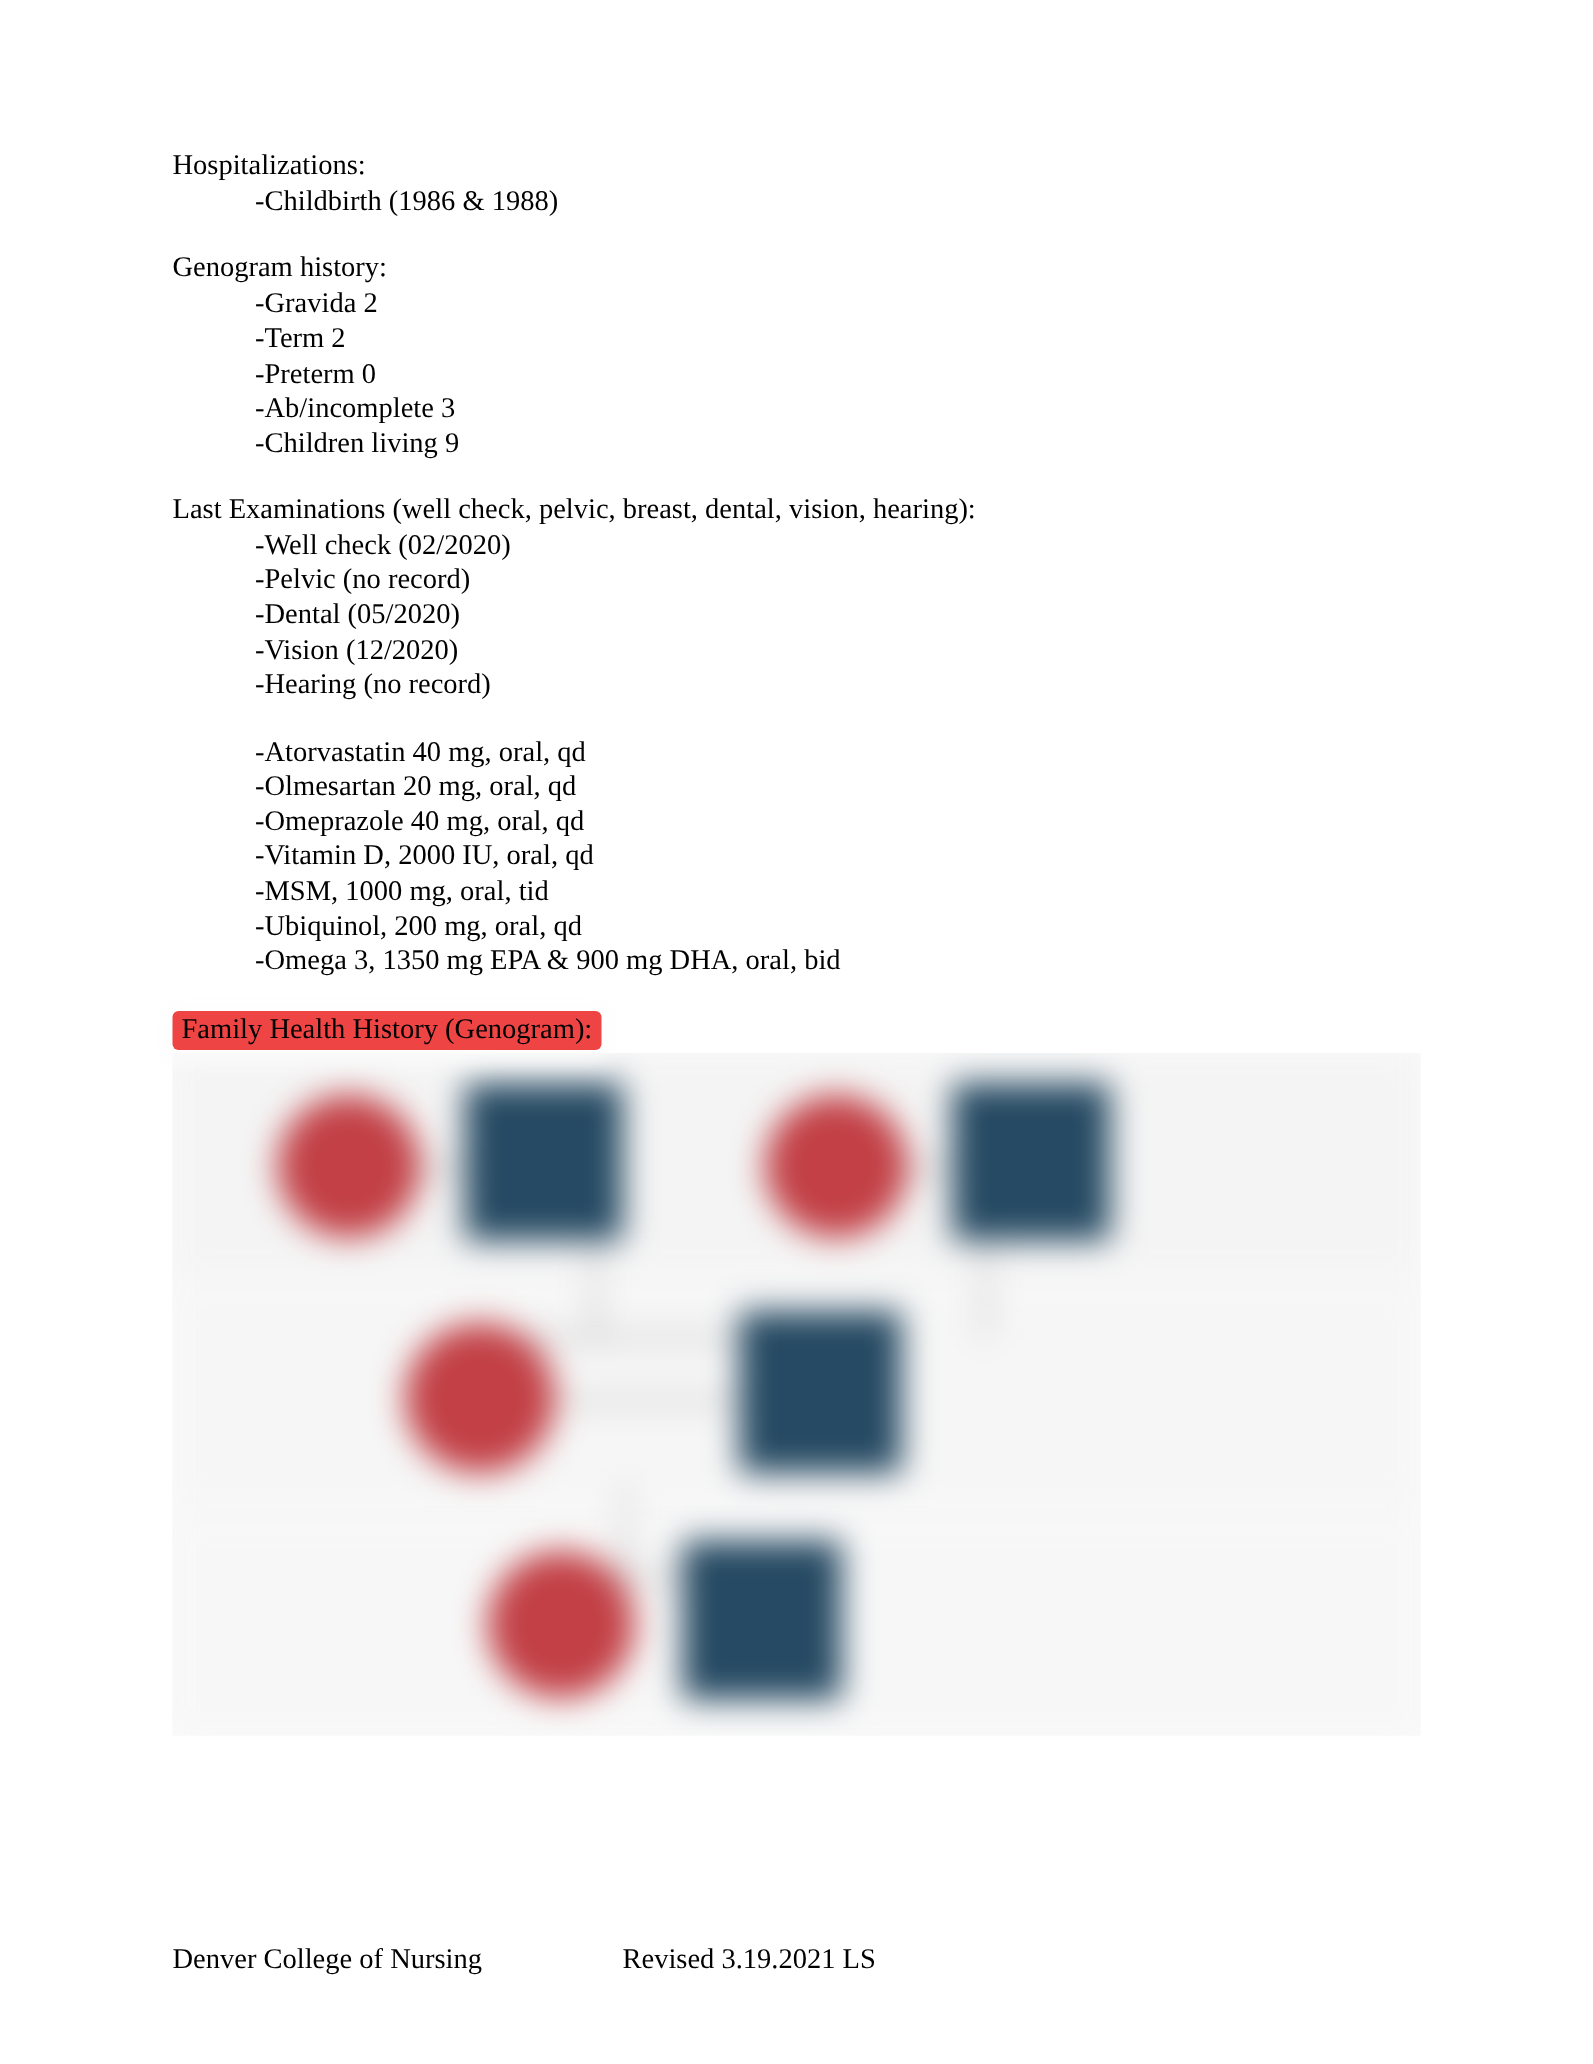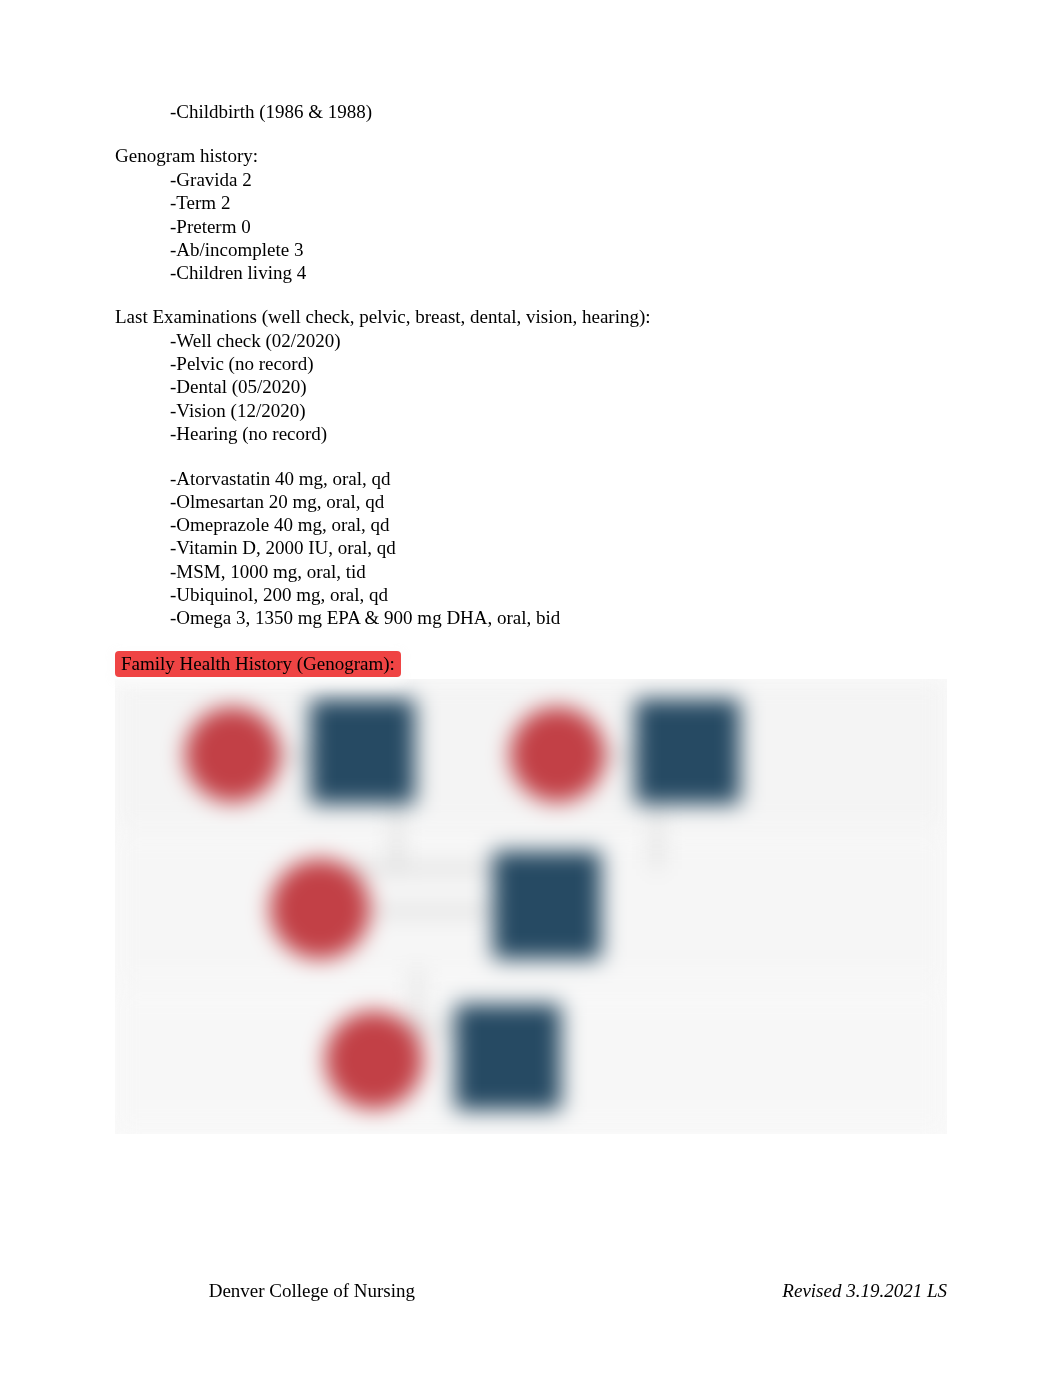--- a/index.html
+++ b/index.html
@@ -78,56 +78,55 @@
       background: #bdbdbd;
     }
     .row-band {
       position: absolute;
       left: 0;
       right: 0;
       background: #f4f4f4;
     }
     .footer {
       position: absolute;
-      bottom: 74px;
+      bottom: 58px;
       left: 115px;
       right: 115px;
       display: flex;
       font-size: 19px;
-      text-align: right;
     }
     .footer-left {
       width: 300px;
     }
     .footer-right {
       flex: 1;
-      font-style: italic;
     }
   </style>
 </head>
 <body>
 
 
 
 
 <div class="section">
+  <div class="section-title">Hospitalizations:</div>
   <div class="indent-list">
     <div>-Childbirth (1986 &amp; 1988)</div>
   </div>
 </div>
 
 
 <div class="section">
   <div class="section-title">Genogram history:</div>
   <div class="indent-list">
     <div>-Gravida 2</div>
     <div>-Term 2</div>
     <div>-Preterm 0</div>
     <div>-Ab/incomplete 3</div>
-    <div>-Children living 4</div>
+    <div>-Children living 9</div>
   </div>
 </div>
 
 
 <div class="section">
   <div class="section-title">Last Examinations (well check, pelvic, breast, dental, vision, hearing):</div>
   <div class="indent-list">
     <div>-Well check (02/2020)</div>
     <div>-Pelvic (no record)</div>
     <div>-Dental (05/2020)</div>

